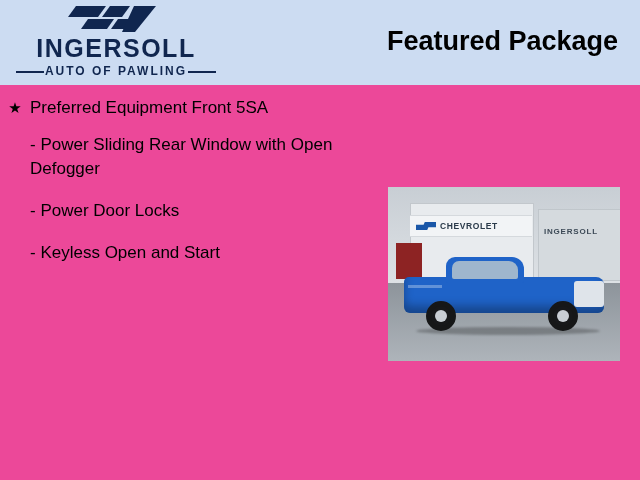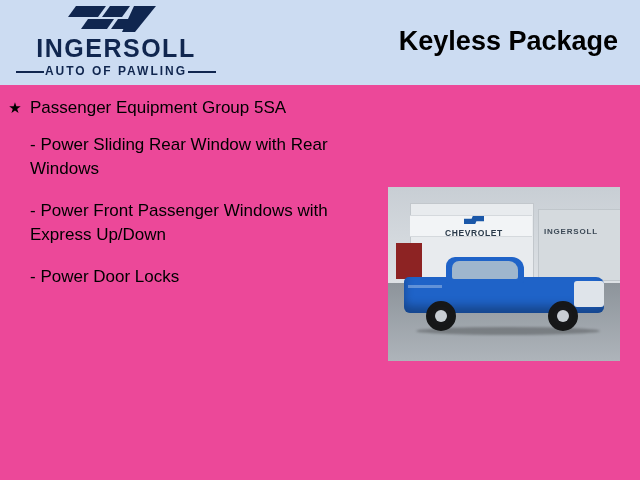--- a/index.html
+++ b/index.html
@@ -156,21 +156,20 @@
     left: 22px; top: 28px;
     width: 122px; height: 22px;
     background: #f2f4f6;
     border-top: 1px solid #d5d9dd;
     border-bottom: 1px solid #d5d9dd;
     display: flex;
     align-items: center;
     gap: 4px;
     padding-left: 6px;
     box-sizing: border-box;
-    flex-direction: column;
   }
   .bowtie {
     width: 20px;
     height: 8px;
     background: #1a57a8;
     clip-path: polygon(0% 35%, 38% 35%, 44% 0%, 100% 0%, 100% 65%, 62% 65%, 56% 100%, 0% 100%);
     flex: none;
   }
   .dealer-text {
     font-size: 8.5px;
@@ -293,35 +292,35 @@
           <path d="M108 15 L128 15 L121 25 L101 25 Z"></path>
           <path d="M124 2 L146 2 L125 28 L112 28 Z"></path>
         </g>
       </svg>
       <div class="brand-name">INGERSOLL</div>
       <div class="brand-sub-wrap">
         <div class="brand-sub">AUTO OF PAWLING</div>
       </div>
     </div>
 
-    <div class="header-title">Keyless Package</div>
+    <div class="header-title">Featured Package</div>
   </div>
 
   <div class="content">
 
     <div class="feature-list">
 
       <div class="headline">
         <span class="star-icon">★</span>
-        <span class="headline-text">Passenger Equipment Group 5SA</span>
+        <span class="headline-text">Preferred Equipment Front 5SA</span>
       </div>
 
-      <div class="bullet">- Power Sliding Rear Window with Rear Windows</div>
-      <div class="bullet">- Power Front Passenger Windows with Express Up/Down</div>
+      <div class="bullet">- Power Sliding Rear Window with Open Defogger</div>
       <div class="bullet">- Power Door Locks</div>
+      <div class="bullet">- Keyless Open and Start</div>
     </div>
 
     <div class="photo">
       <div class="sky"></div>
       <div class="dealer-building"></div>
       <div class="dealer-band">
         <span class="bowtie"></span>
         <span class="dealer-text">CHEVROLET</span>
       </div>
       <div class="right-building"></div>

